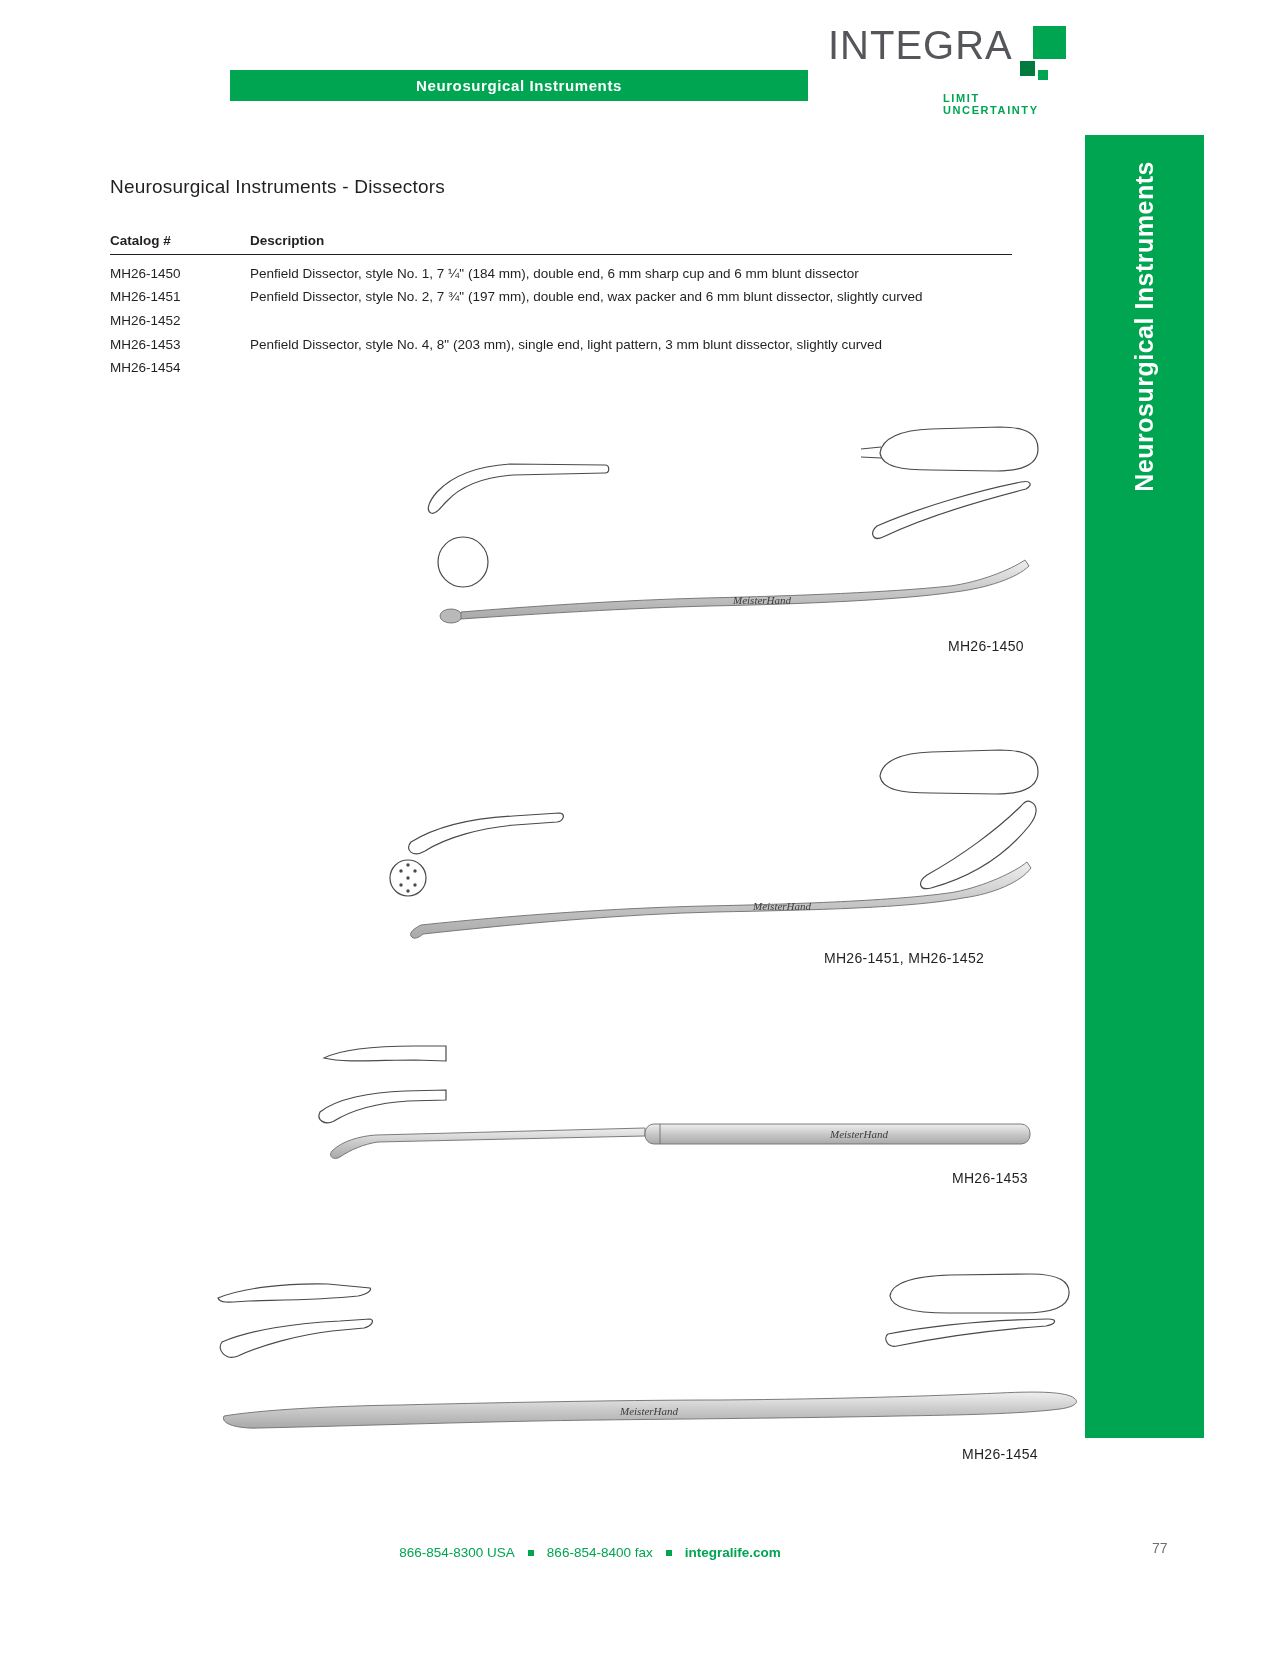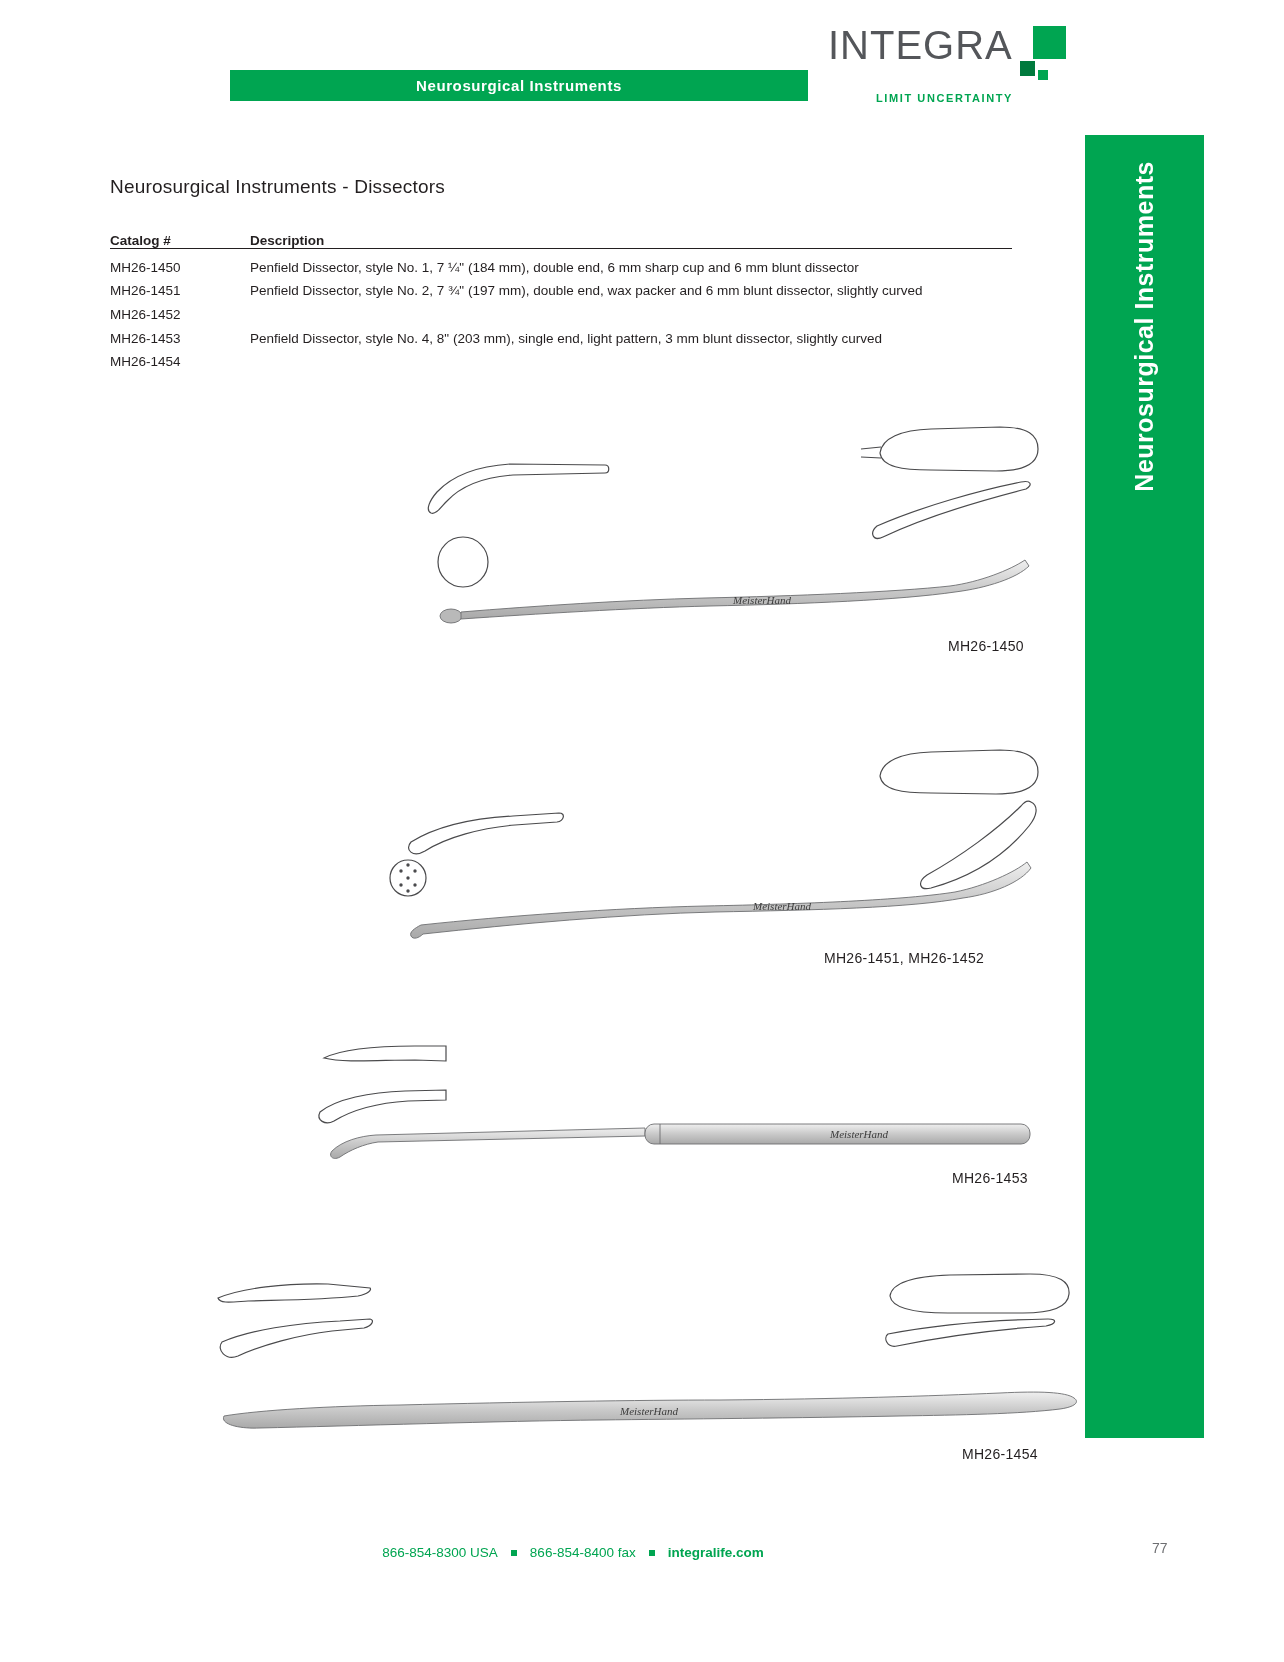--- a/index.html
+++ b/index.html
@@ -12,50 +12,50 @@
     font-weight:bold; font-size:15px; letter-spacing:0.6px; }
 
   
   .logo { position:absolute; left:828px; top:26px; width:250px; }
   .logo-row { display:flex; align-items:flex-start; }
   .logo-text { font-size:40px; color:#54565a; letter-spacing:1px; line-height:0.95; font-weight:400; }
   .squares { position:relative; width:50px; height:64px; margin-left:5px; }
   .sq1 { position:absolute; right:2px; top:0; width:33px; height:33px; background:#00a551; }
   .sq2 { position:absolute; left:2px; top:35px; width:15px; height:15px; background:#007a3d; }
   .sq3 { position:absolute; left:20px; top:44px; width:10px; height:10px; background:#00a551; }
-  .tagline { margin-top:2px; margin-left:48px; color:#00a551; font-size:11px; font-weight:bold; letter-spacing:1.6px; }
+  .tagline { margin-top:2px; margin-left:115px; color:#00a551; font-size:11px; font-weight:bold; letter-spacing:1.6px; }
 
   
   .sidebar { position:absolute; left:1085px; top:135px; width:119px; height:1303px;
     background:#00a551; display:flex; justify-content:center; align-items:flex-start; }
   .sidebar-label { writing-mode:vertical-rl; transform:rotate(180deg); color:#ffffff;
     font-size:25px; font-weight:bold; margin-top:26px; letter-spacing:0.5px; white-space:nowrap; }
 
   
   .page-title { position:absolute; left:110px; top:176px; font-size:19px; font-weight:normal; letter-spacing:0.2px; }
 
   
   .table { position:absolute; left:110px; top:233px; width:902px; font-size:13.5px; }
-  .thead { display:flex; font-weight:bold; border-bottom:1.5px solid #231f20; }
+  .thead { display:flex; font-weight:bold; padding-bottom:6px; border-bottom:1.5px solid #231f20; }
   .col-cat { width:140px; flex:none; }
   .col-desc { flex:1; }
   .trow { display:flex; height:23.7px; align-items:flex-end; }
   .tbody { padding-top:2px; }
 
   
   .fig { position:absolute; }
   .fig svg { display:block; }
   .fig-label { position:absolute; font-size:14px; color:#231f20; letter-spacing:0.3px; }
   .lbl-1 { left:948px; top:638px; }
   .lbl-2 { left:824px; top:950px; }
   .lbl-3 { left:952px; top:1170px; }
   .lbl-4 { left:962px; top:1446px; }
 
   
-  .footer { position:absolute; left:0; top:1545px; width:1130px; display:flex;
+  .footer { position:absolute; left:17px; top:1545px; width:1130px; display:flex;
     justify-content:center; align-items:center; gap:13px; color:#00a551; font-size:13.5px;padding-left:16px; }
   .footer .website { font-weight:bold; }
   .bullet { width:6px; height:6px; background:#00a551; display:inline-block; }
   .page-num { position:absolute; left:1152px; top:1540px; color:#6d6e71; font-size:14px;text-align:center; }
 
   .outline { fill:#ffffff; stroke:#4a4a4c; stroke-width:1.2; }
   .metal { stroke:#6d6e71; stroke-width:0.9; }
   .brand-text { font-family:"Liberation Serif", serif; font-style:italic; font-size:11px; fill:#3c3c3c; }
 </style>
 </head>

